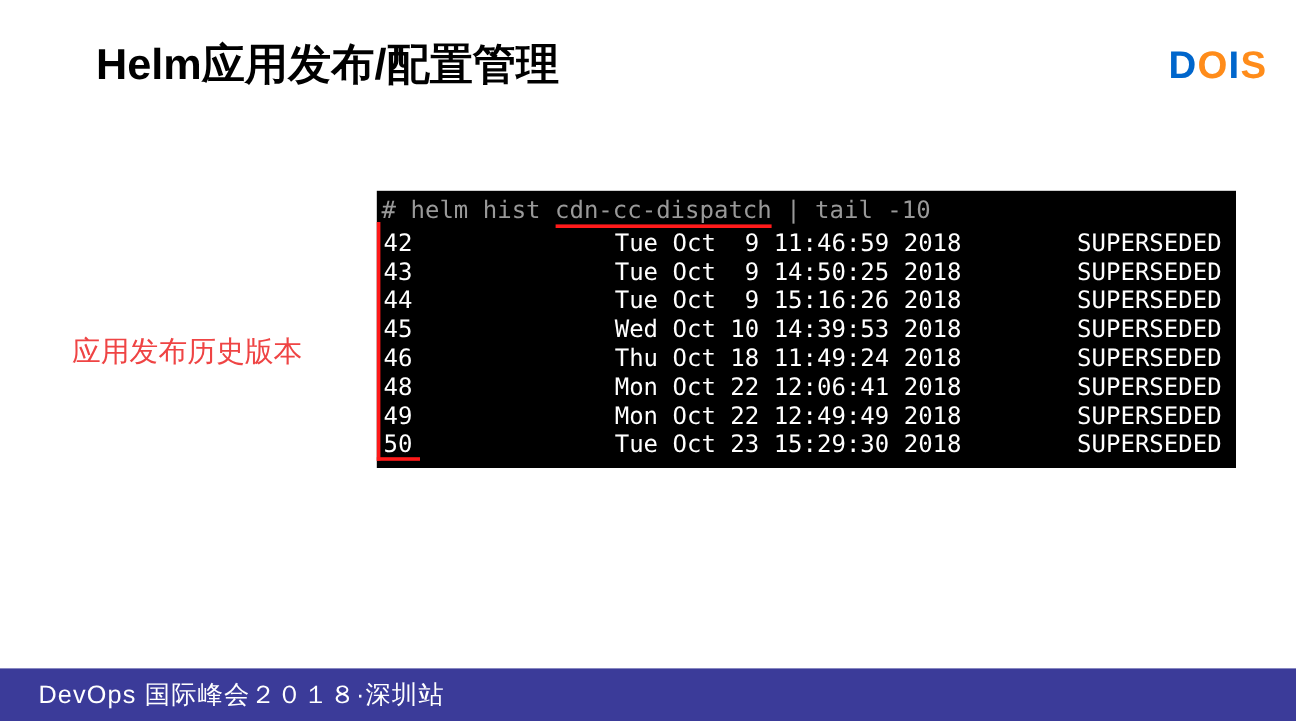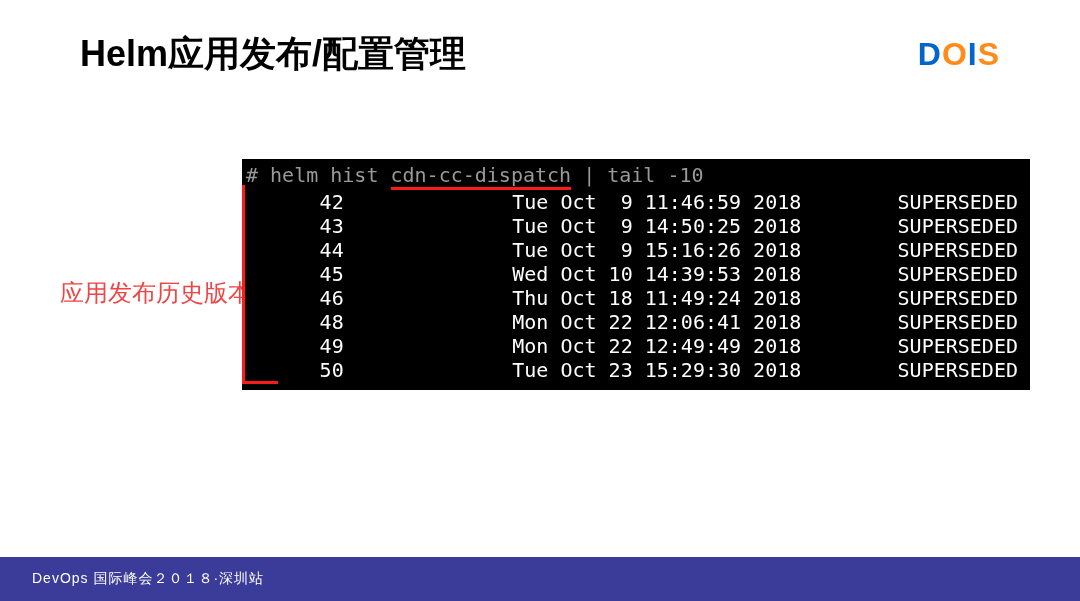--- a/index.html
+++ b/index.html
@@ -8,21 +8,21 @@
       height: 601px;
       background: #ffffff;
       font-family: "Microsoft YaHei", "PingFang SC", sans-serif;
       position: relative;
       overflow: hidden;
     }
     .header {
       display: flex;
       justify-content: space-between;
       align-items: center;
-      padding: 30px 80px 0 80px;
+      padding: 30px 24px 0 80px;
     }
     .title {
       font-size: 36px;
       font-weight: bold;
       color: #000;
     }
     .logo {
       font-size: 32px;
       font-weight: 900;
       letter-spacing: 1px;
@@ -46,21 +46,21 @@
       left: 60px;
       top: 118px;
     }
     .terminal {
       background: #000;
       color: #fff;
       font-family: "Consolas", "DejaVu Sans Mono", monospace;
       font-size: 20px;
       line-height: 24px;
       padding: 4px 12px 8px 4px;
-      width: 788px;
+      width: 716px;
       margin-left: auto;
       margin-right: 10px;
       position: relative;
     }
     .term-line { white-space: pre; text-align: right; }
     .header-line { color: #999; white-space: pre; }
     .red-underline {
       display: inline-block;
       border-bottom: 3px solid #ff1a1a;
       padding-bottom: 0px;
@@ -88,21 +88,21 @@
       top: 90px;
     }
     .footer {
       position: absolute;
       bottom: 0;
       left: 0;
       right: 0;
       height: 44px;
       background: #3b3b99;
       color: #fff;
-      font-size: 14px;
+      font-size: 21px;
       display: flex;
       align-items: center;
       padding-left: 32px;
       letter-spacing: 1px;
     }
   </style>
 </head>
 <body>
 
 <div class="header">

